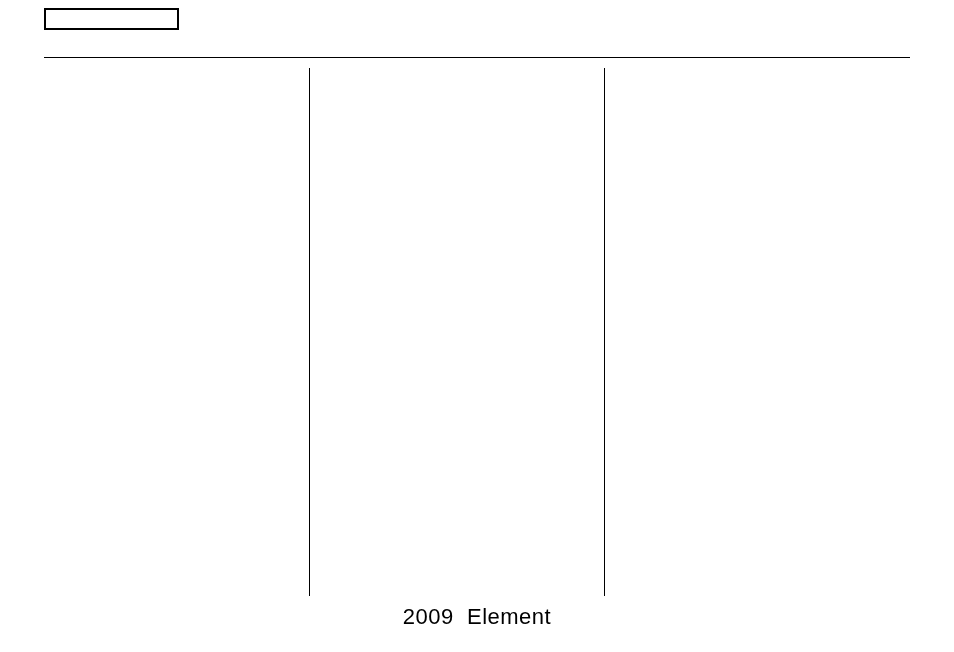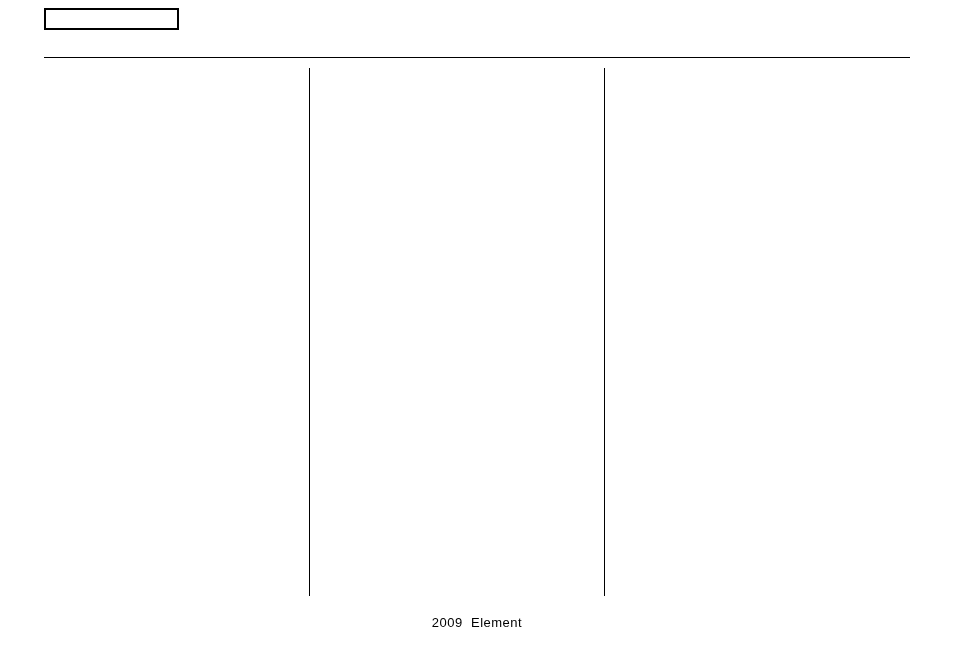--- a/index.html
+++ b/index.html
@@ -61,21 +61,21 @@
     }
     .column.third {
       flex: 1;
     }
     .footer-text {
       position: absolute;
       bottom: 22px;
       left: 0;
       width: 100%;
       text-align: center;
-      font-size: 13px;
+      font-size: 22px;
       color: #000000;
       letter-spacing: 0.5px;
     }
   </style>
 </head>
 <body>
 
 <div class="page-container">
   <div class="top-box"></div>
   <div class="horizontal-rule"></div>

